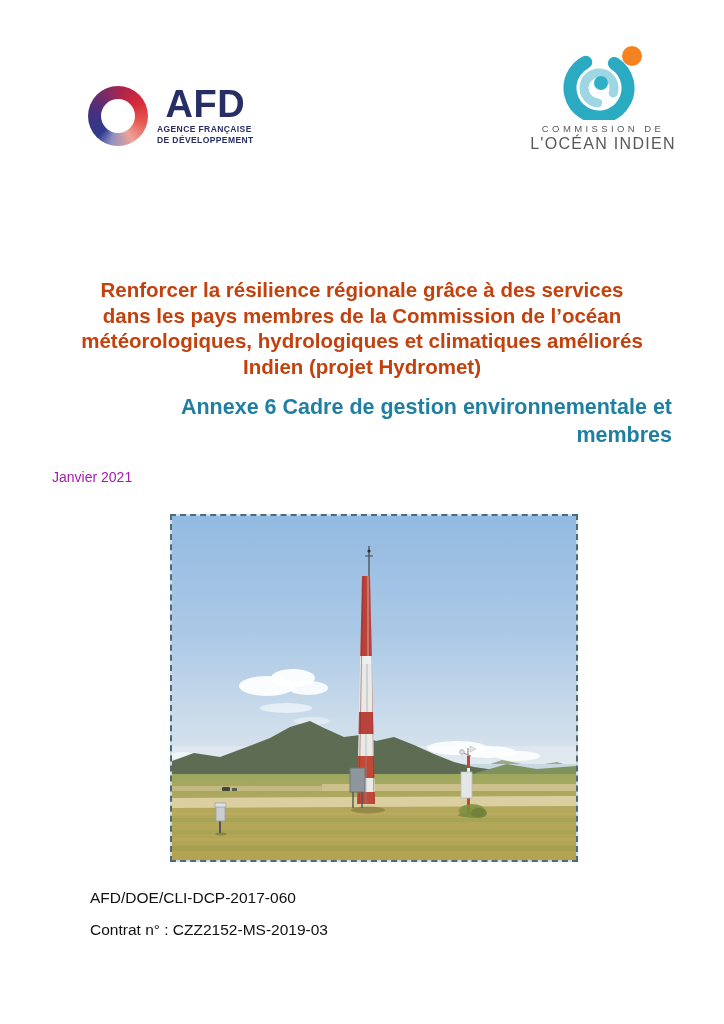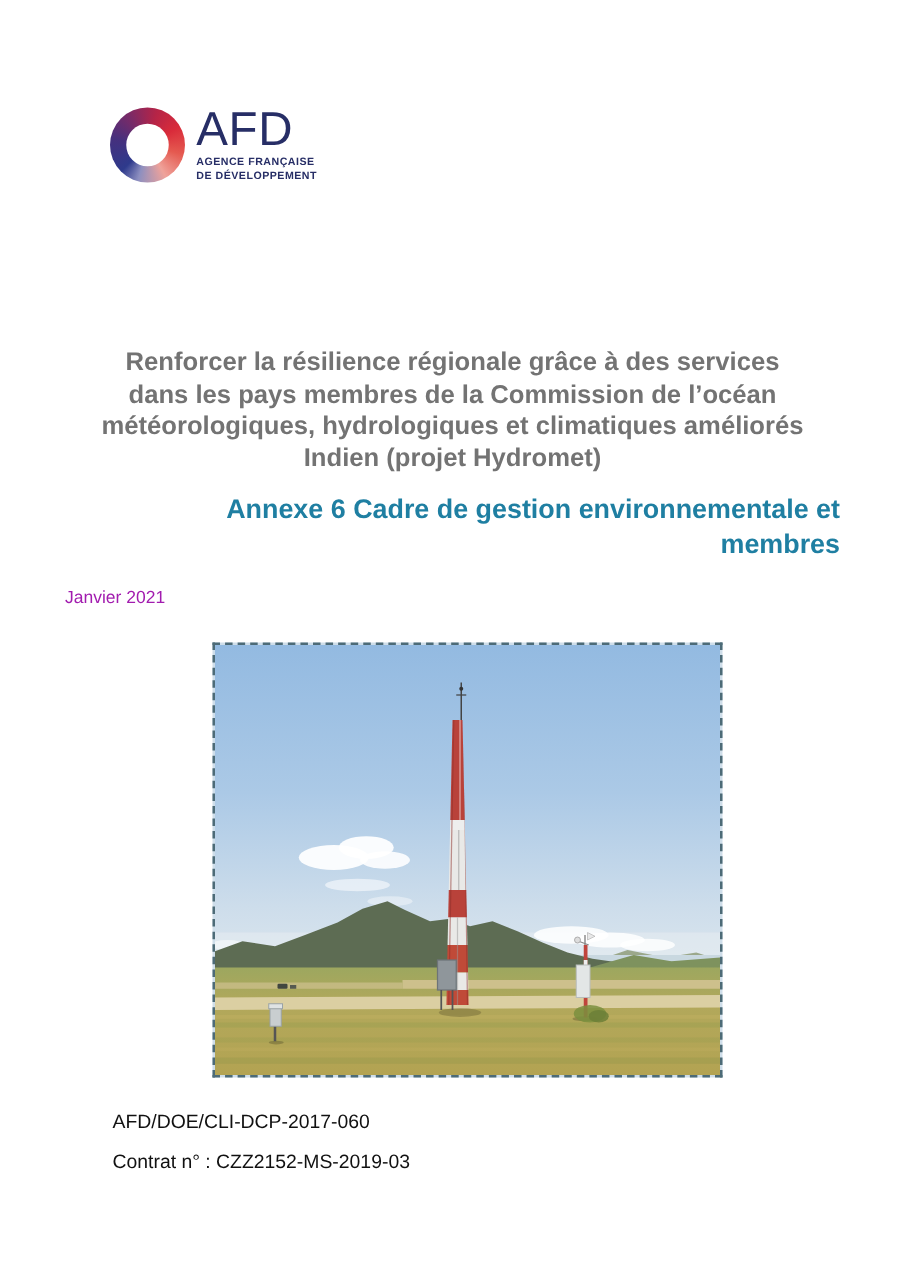--- a/index.html
+++ b/index.html
@@ -11,33 +11,33 @@
   
   .afd-logo { position:absolute; left:88px; top:86px; display:flex; align-items:flex-start; }
   .afd-ring {
     width:60px; height:60px; border-radius:50%; position:relative; flex:0 0 auto;
     background: conic-gradient(from 225deg,
       #2e3a8c 0deg, #45307e 55deg, #7c2a66 105deg, #b52447 150deg,
       #d92b3a 195deg, #e55a50 240deg, #efa29a 285deg, #8d8fc0 330deg, #2e3a8c 360deg);
   }
   .afd-ring-inner { position:absolute; inset:13px; background:#ffffff; border-radius:50%; }
   .afd-text { margin-left:9px; color:#272e66; }
-  .afd-acronym { font-size:38px; font-weight:normal; line-height:36px; letter-spacing:0.5px; }
+  .afd-acronym { font-size:38px; font-weight:bold; line-height:36px; letter-spacing:0.5px;text-align:center; }
   .afd-tagline { font-size:8.5px; font-weight:bold; letter-spacing:0.4px; line-height:1.3; margin-top:2px; }
 
   
   .coi-logo { position:absolute; left:528px; top:44px; width:150px; text-align:center; color:#57585a; }
   .coi-swirl { display:block; margin:0 auto; }
   .coi-line1 { font-size:9.5px; letter-spacing:3.4px; margin-top:3px; white-space:nowrap; }
   .coi-line2 { font-size:16px; letter-spacing:1.3px; margin-top:1px; white-space:nowrap; }
 
   
   .doc-title {
     position:absolute; left:52px; top:277px; width:620px; text-align:center;
-    font-weight:bold; font-size:20.5px; line-height:25.5px; color:#737373;
+    font-weight:bold; font-size:20.5px; line-height:25.5px; color:#c2410c;
   }
   .doc-subtitle {
     position:absolute; left:52px; top:393px; width:620px; text-align:right;
     font-weight:bold; font-size:21.5px; line-height:28px; color:#1f7fa2;
   }
   .doc-date {
     position:absolute; left:52px; top:457px; width:620px; 
     font-size:14px; color:#a21caf;margin-top:12px;
   }
 
@@ -63,20 +63,30 @@
     </div>
     <div class="afd-text">
       <div class="afd-acronym">AFD</div>
       <div class="afd-tagline">
         <div>AGENCE FRANÇAISE</div>
         <div>DE DÉVELOPPEMENT</div>
       </div>
     </div>
   </div>
 
+  <div class="coi-logo">
+    <svg class="coi-swirl" width="100" height="76" viewBox="0 0 100 76">
+      <circle cx="46" cy="44" r="29" fill="none" stroke="#2aabc2" stroke-width="13" stroke-dasharray="152 31" stroke-linecap="round" transform="rotate(-58 46 44)"></circle>
+      <circle cx="46" cy="44" r="15" fill="none" stroke="#9ed6e3" stroke-width="9" stroke-dasharray="74 21" stroke-linecap="round" transform="rotate(95 46 44)"></circle>
+      <circle cx="48" cy="39" r="7" fill="#2fb0c6"></circle>
+      <circle cx="79" cy="12" r="10" fill="#f58220"></circle>
+    </svg>
+    <div class="coi-line1">COMMISSION DE</div>
+    <div class="coi-line2">L'OCÉAN INDIEN</div>
+  </div>
 
   <div class="doc-title">
     <div>Renforcer la résilience régionale grâce à des services</div>
     <div>dans les pays membres de la Commission de l’océan</div>
     <div>météorologiques, hydrologiques et climatiques améliorés</div>
     <div>Indien (projet Hydromet)</div>
   </div>
 
   <div class="doc-subtitle">
     <div>Annexe 6 Cadre de gestion environnementale et</div>

